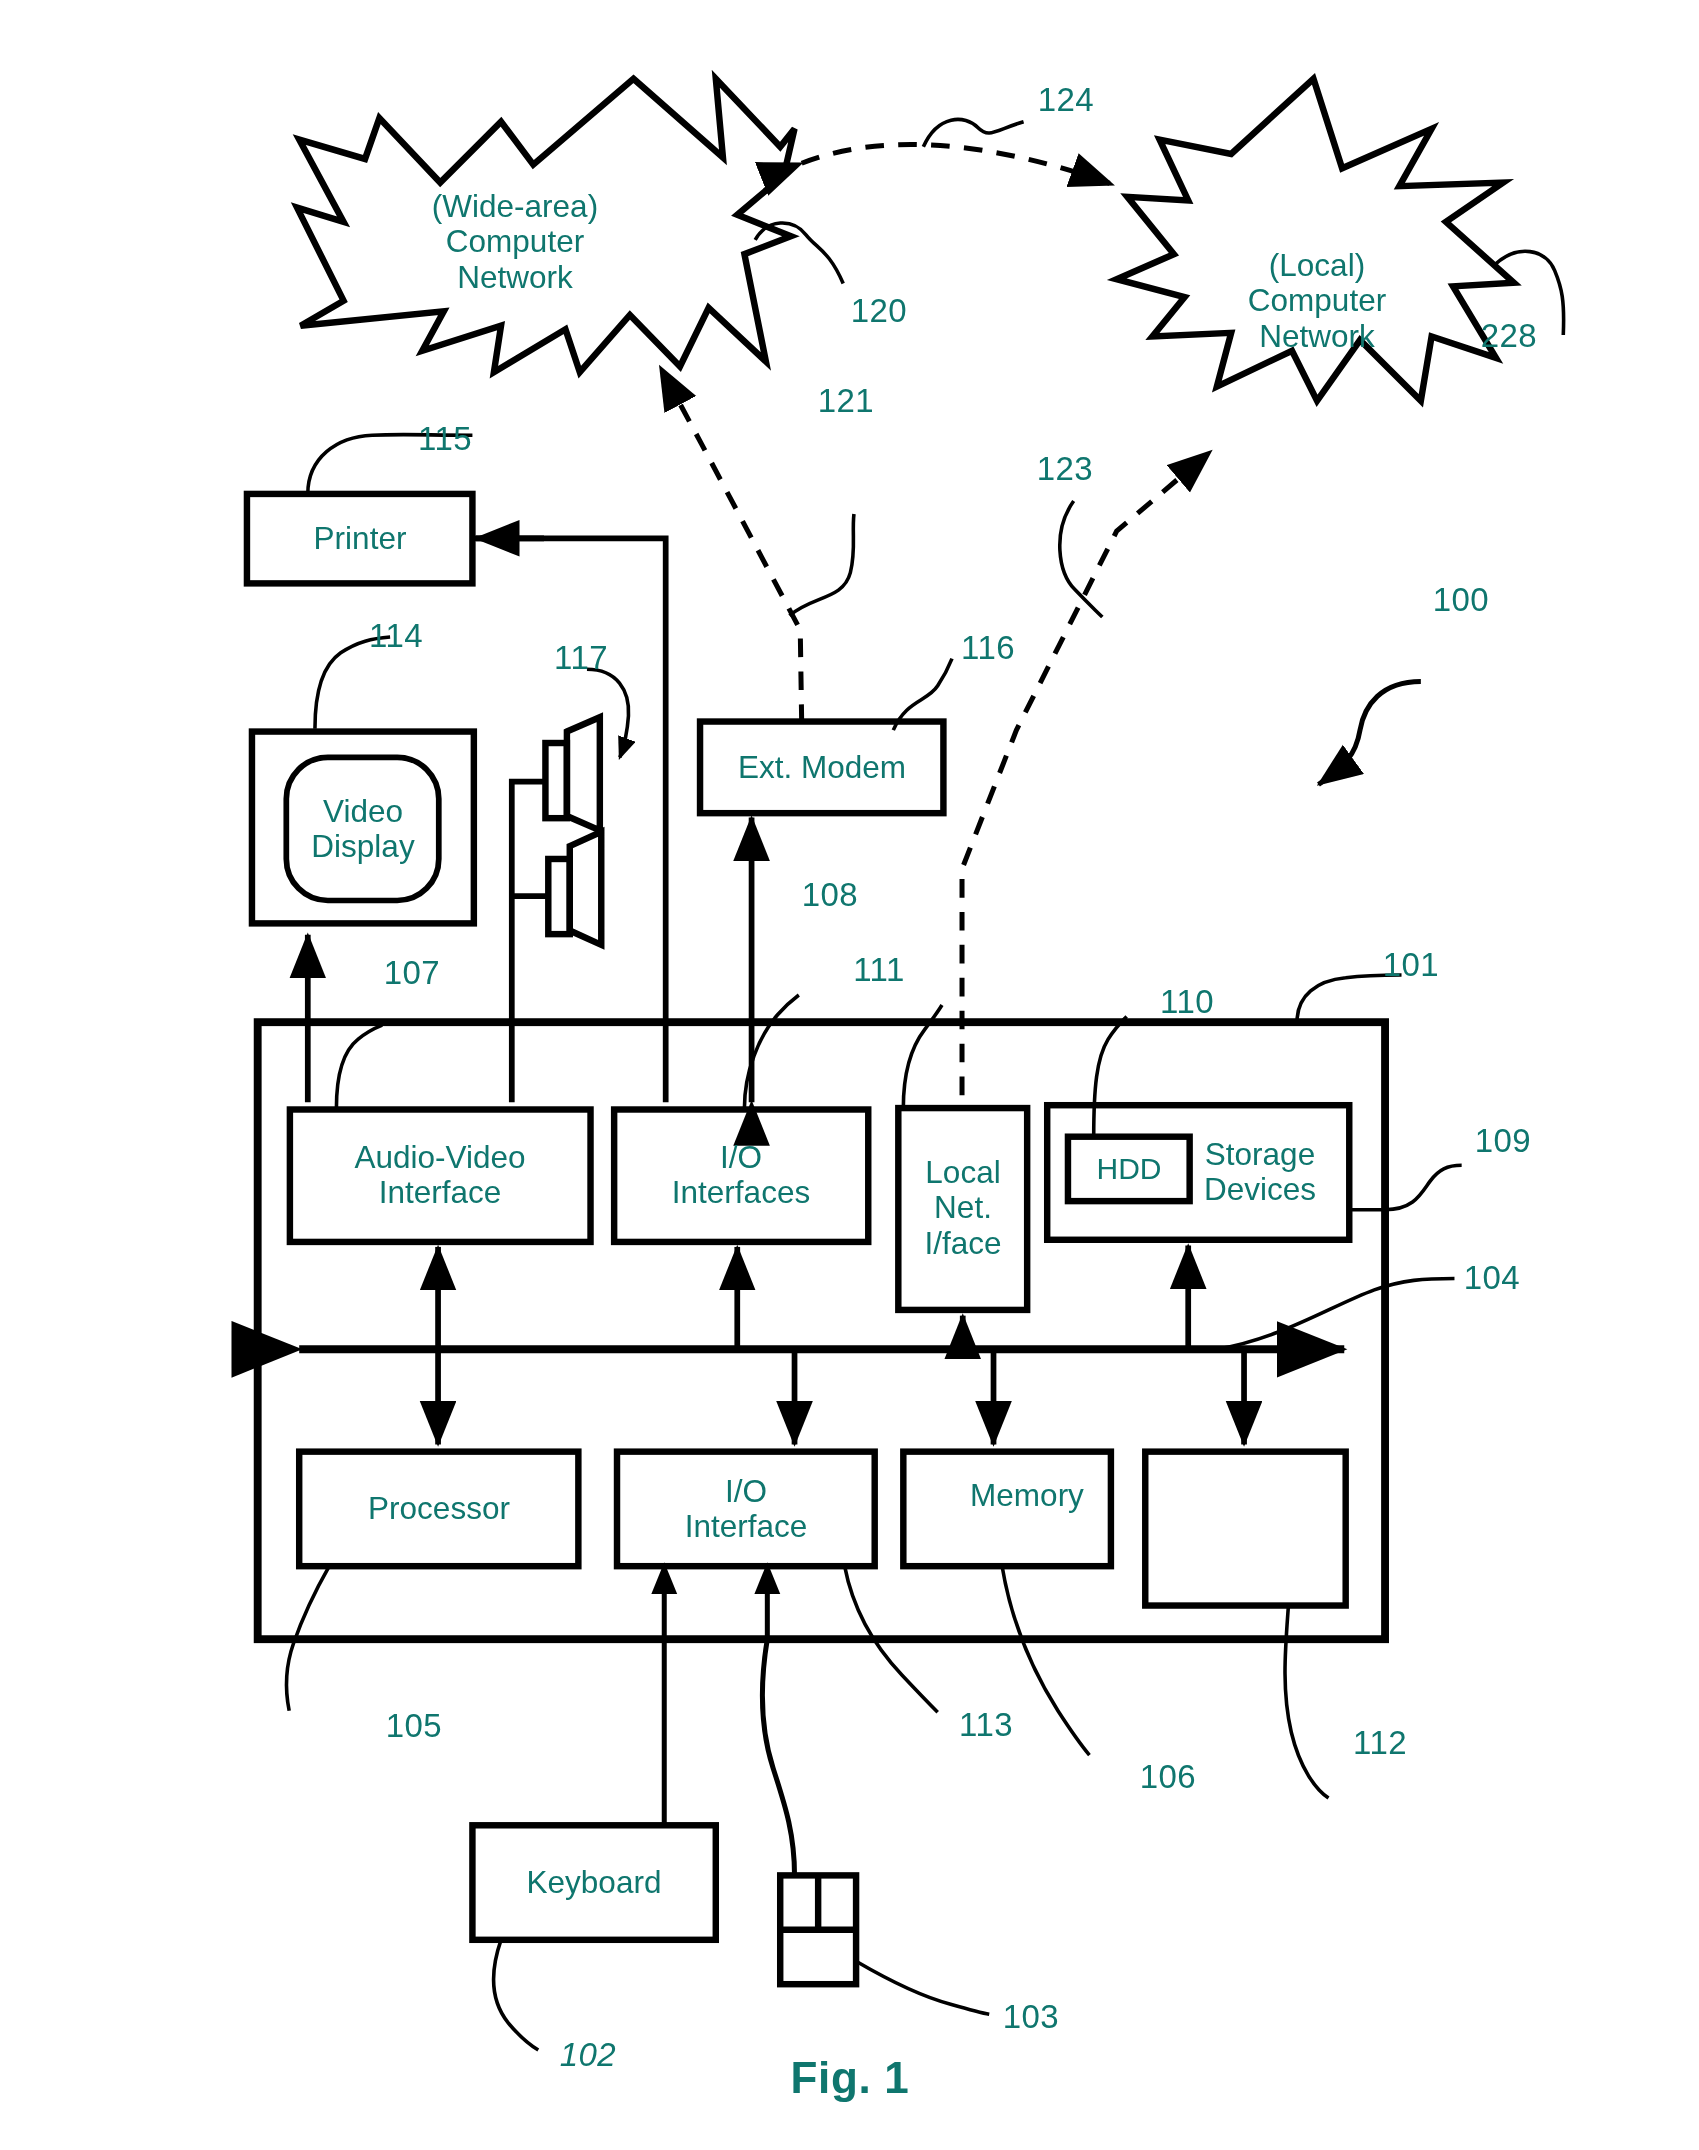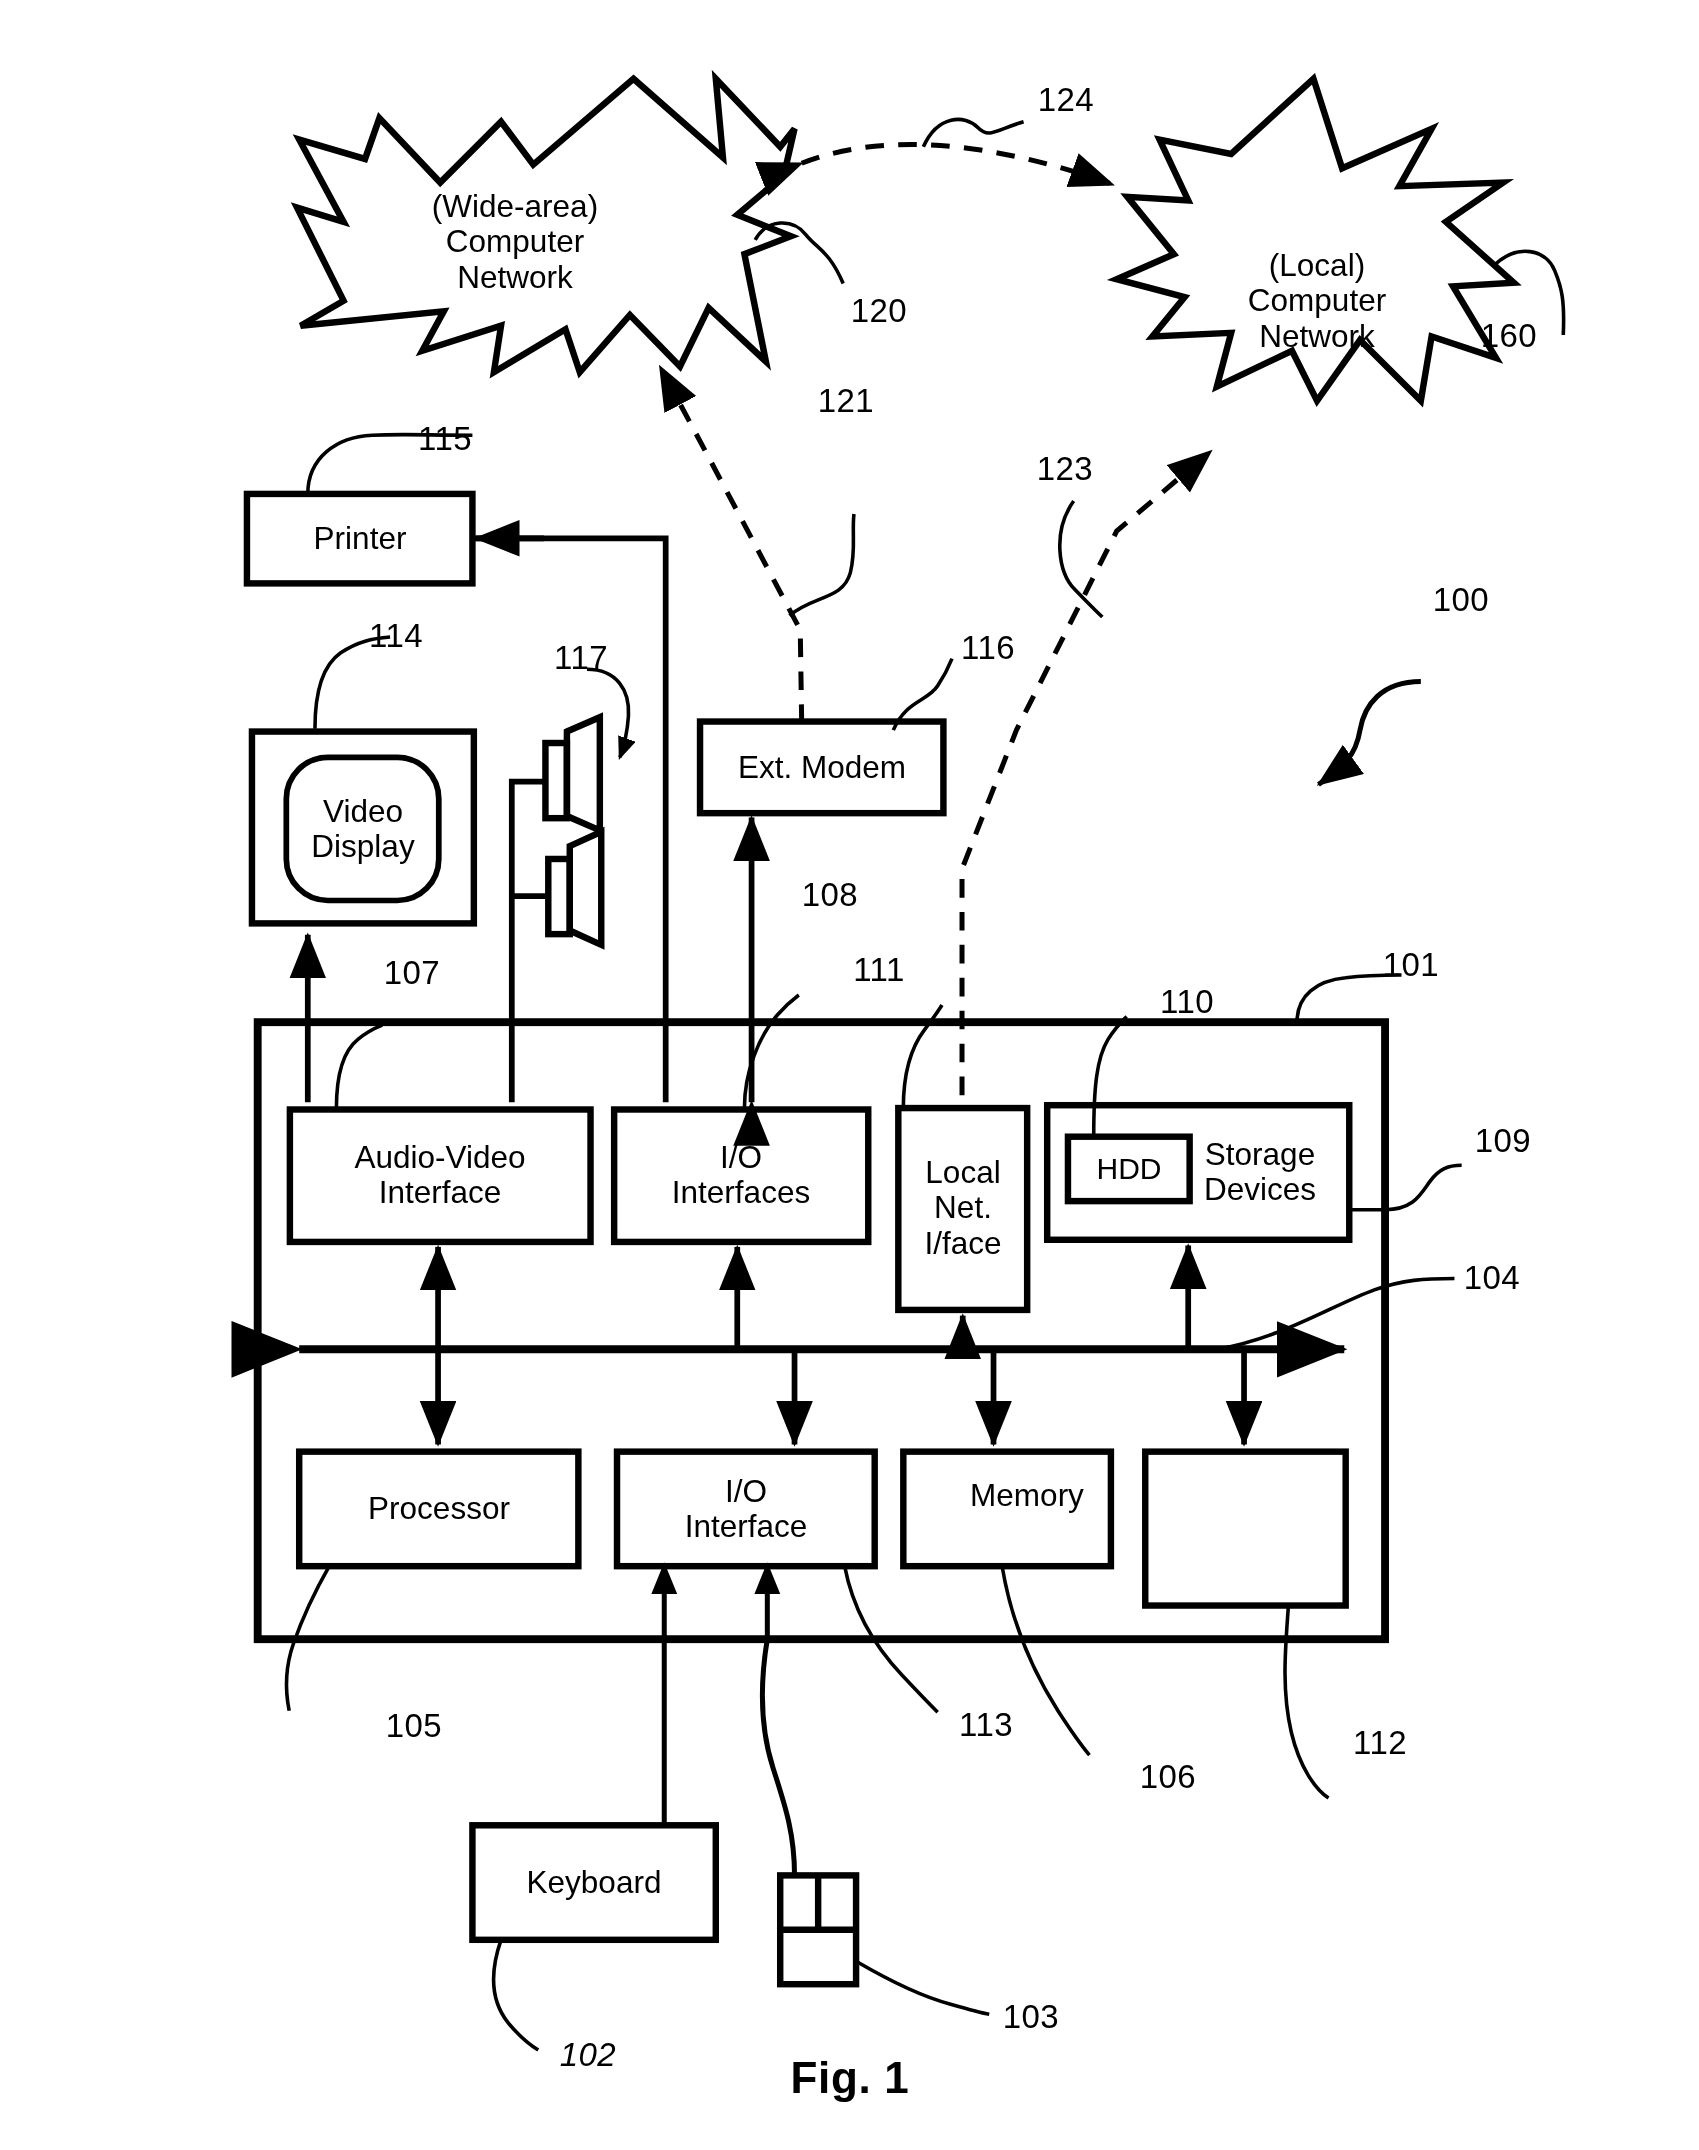--- a/index.html
+++ b/index.html
@@ -1,21 +1,21 @@
 <!DOCTYPE html>
 <html style="font-size:11.5px"><head>
 <meta charset="utf-8">
 <style>
   html,body{margin:0;padding:0;background:#ffffff;}
   body{width:1700px;height:2151px;overflow:hidden;
        font-family:"Liberation Sans","DejaVu Sans",sans-serif;color:#000;}
   #fig{position:relative;width:1700px;height:2151px;background:#fff;}
   #fig svg{position:absolute;left:0;top:0;width:1700px;height:2151px;}
   .lbl{position:absolute;text-align:center;line-height:1.12;
-       font-family:"Liberation Sans","DejaVu Sans",sans-serif;color:#000000;
+       font-family:"Liberation Sans","DejaVu Sans",sans-serif;color:#0f766e;
        white-space:pre-line;}
   .boxlbl{font-size:31.5px;font-weight:400;}
   .cloudlbl{font-size:31.5px;}
   .refnum{font-size:33px;font-weight:400;letter-spacing:0.4px;}
   .hddlbl{font-size:30px;}
   .figcap{font-size:44px;font-weight:bold;letter-spacing:0.7px;}
   .ctr{transform:translate(-50%,-50%);}
 </style>
 </head>
 <body>
@@ -201,21 +201,21 @@
 Devices</div>
 <div class="lbl hddlbl ctr" style="left:1129px;top:1169px;width:122px;">HDD</div>
 
 <div class="lbl boxlbl ctr" style="left:439px;top:1509px;width:272px;">Processor</div>
 <div class="lbl boxlbl ctr" style="left:746px;top:1509px;width:250px;">I/O
 Interface</div>
 <div class="lbl boxlbl ctr" style="left:1007px;top:1496px;width:180px;margin-left:20px;">Memory</div>
 
 <div class="lbl refnum ctr" style="left:1066px;top:100px;width:107px;">124</div>
 <div class="lbl refnum ctr" style="left:879px;top:311px;width:107px;">120</div>
-<div class="lbl refnum ctr" style="left:1509px;top:336px;width:107px;">160</div>
+<div class="lbl refnum ctr" style="left:1509px;top:336px;width:107px;">228</div>
 <div class="lbl refnum ctr" style="left:846px;top:401px;width:107px;">121</div>
 <div class="lbl refnum ctr" style="left:1065px;top:469px;width:107px;">123</div>
 <div class="lbl refnum ctr" style="left:445px;top:439px;width:107px;">115</div>
 <div class="lbl refnum ctr" style="left:396px;top:636px;width:107px;">114</div>
 <div class="lbl refnum ctr" style="left:581px;top:658px;width:107px;">117</div>
 <div class="lbl refnum ctr" style="left:988px;top:648px;width:107px;">116</div>
 <div class="lbl refnum ctr" style="left:1461px;top:600px;width:107px;">100</div>
 <div class="lbl refnum ctr" style="left:830px;top:895px;width:107px;">108</div>
 <div class="lbl refnum ctr" style="left:879px;top:970px;width:107px;">111</div>
 <div class="lbl refnum ctr" style="left:1187px;top:1002px;width:107px;">110</div>

